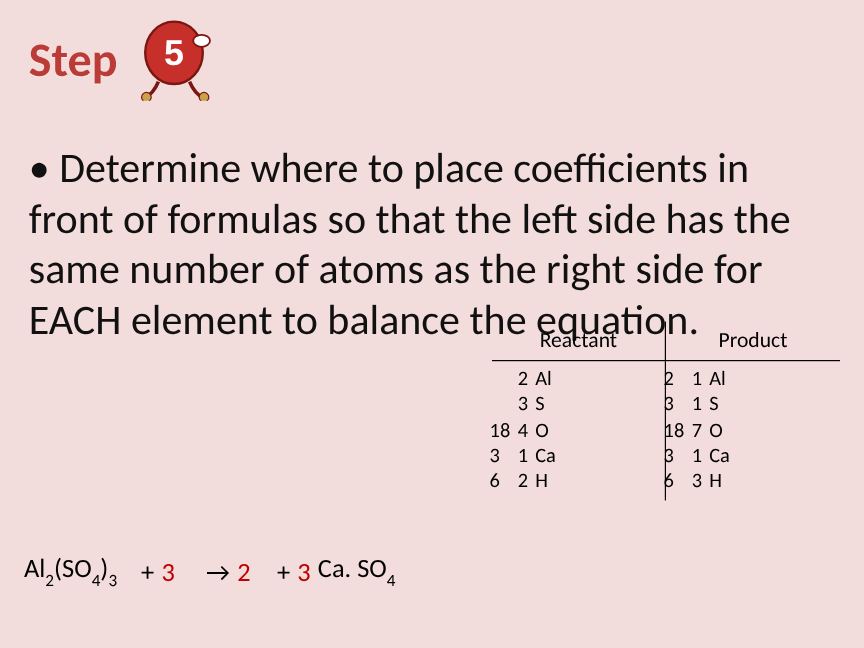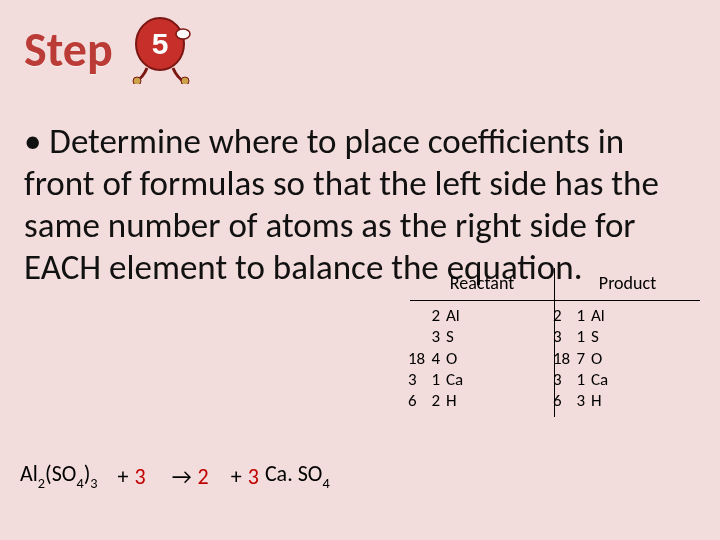--- a/index.html
+++ b/index.html
@@ -12,21 +12,21 @@
     overflow: hidden;
   }
   .title-wrap {
     position: absolute;
     left: 24px; top: 14px;
     display: flex;
     align-items: center;
     gap: 14px;
   }
   .title {
-    font-size: 48px;
+    font-size: 40px;
     font-weight: 700;
     color: #bb3b36;
     text-shadow: 0 1px 0 rgba(255,255,255,.5);
   }
   .icon-wrap { width: 70px; height: 70px; position: relative; }
   .body-text {
     position: absolute;
     left: 24px; right: 24px; top: 120px;
     font-size: 35px;
     line-height: 1.2;

